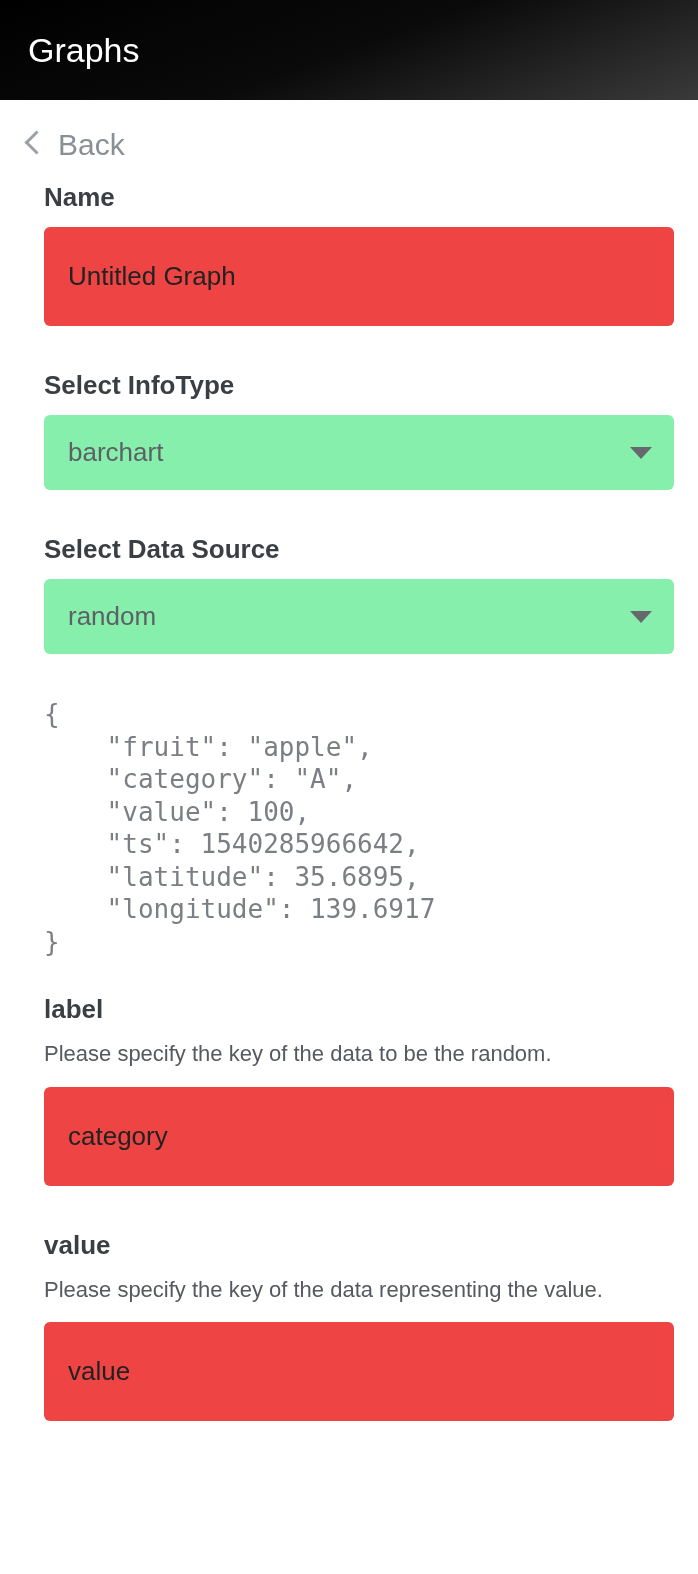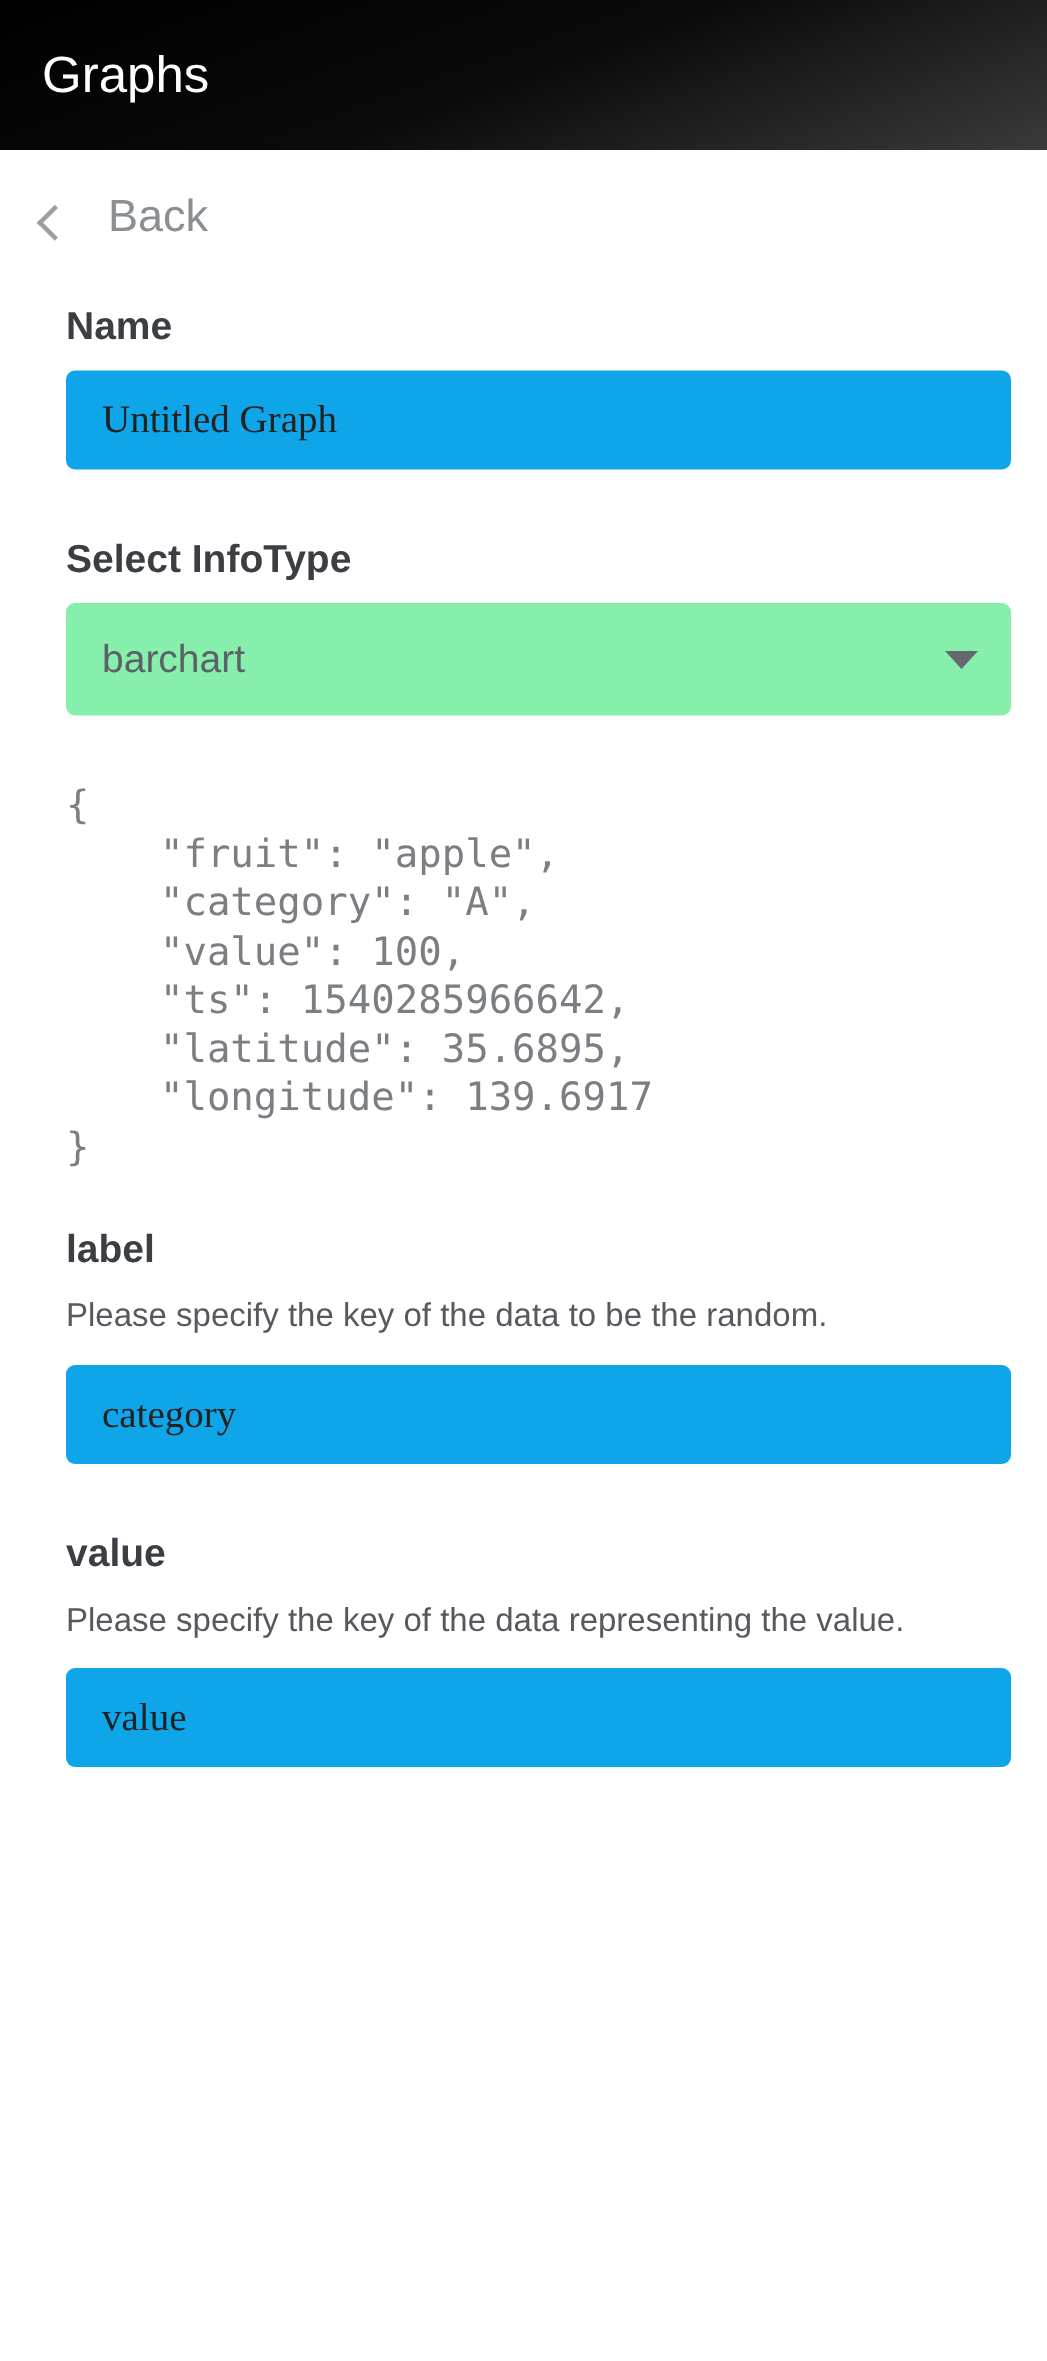--- a/index.html
+++ b/index.html
@@ -19,23 +19,23 @@
   .header-title {
     color: #fff;
     font-size: 34px;
     font-weight: 400;
   }
   .content {
     padding: 28px 24px 40px 24px;
   }
   .back-row {
     display: flex;
-    align-items: flex-end;
-    gap: 32px;
-    margin-bottom: 40px;
+    align-items: flex-start;
+    gap: 18px;
+    margin-bottom: 20px;
     color: #8a8f94;
     font-size: 30px;
     cursor: pointer;
   }
   .chevron-left {
     width: 16px; height: 28px;
     position: relative;
   }
   .chevron-left::before {
     content: "";
@@ -59,26 +59,26 @@
   .help {
     font-size: 22px;
     color: #56595d;
     margin-top: 4px;
     margin-bottom: 18px;
     line-height: 1.35;
   }
   .input {
     width: 100%;
     border: none;
-    background: #0ea5e9;
+    background: #ef4444;
     border-radius: 6px;
-    padding: 18px 24px;
+    padding: 34px 24px;
     font-size: 26px;
     color: #222;
-    font-family: Liberation Serif, serif;
+    font-family: Liberation Sans, sans-serif;
   }
   .input::placeholder { color: #6d7278; }
   .select {
     position: relative;
     width: 100%;
     background: #86efac;
     border-radius: 6px;
     padding: 22px 24px;
     font-size: 26px;
     color: #5d6165;
@@ -124,20 +124,27 @@
     </div>
 
     <div class="section">
       <div class="label">Select InfoType</div>
       <div class="select">
         <span>barchart</span>
         <span class="caret-down"></span>
       </div>
     </div>
 
+    <div class="section">
+      <div class="label">Select Data Source</div>
+      <div class="select">
+        <span>random</span>
+        <span class="caret-down"></span>
+      </div>
+    </div>
 
     <div class="preview">{
     "fruit": "apple",
     "category": "A",
     "value": 100,
     "ts": 1540285966642,
     "latitude": 35.6895,
     "longitude": 139.6917
 }</div>
 

